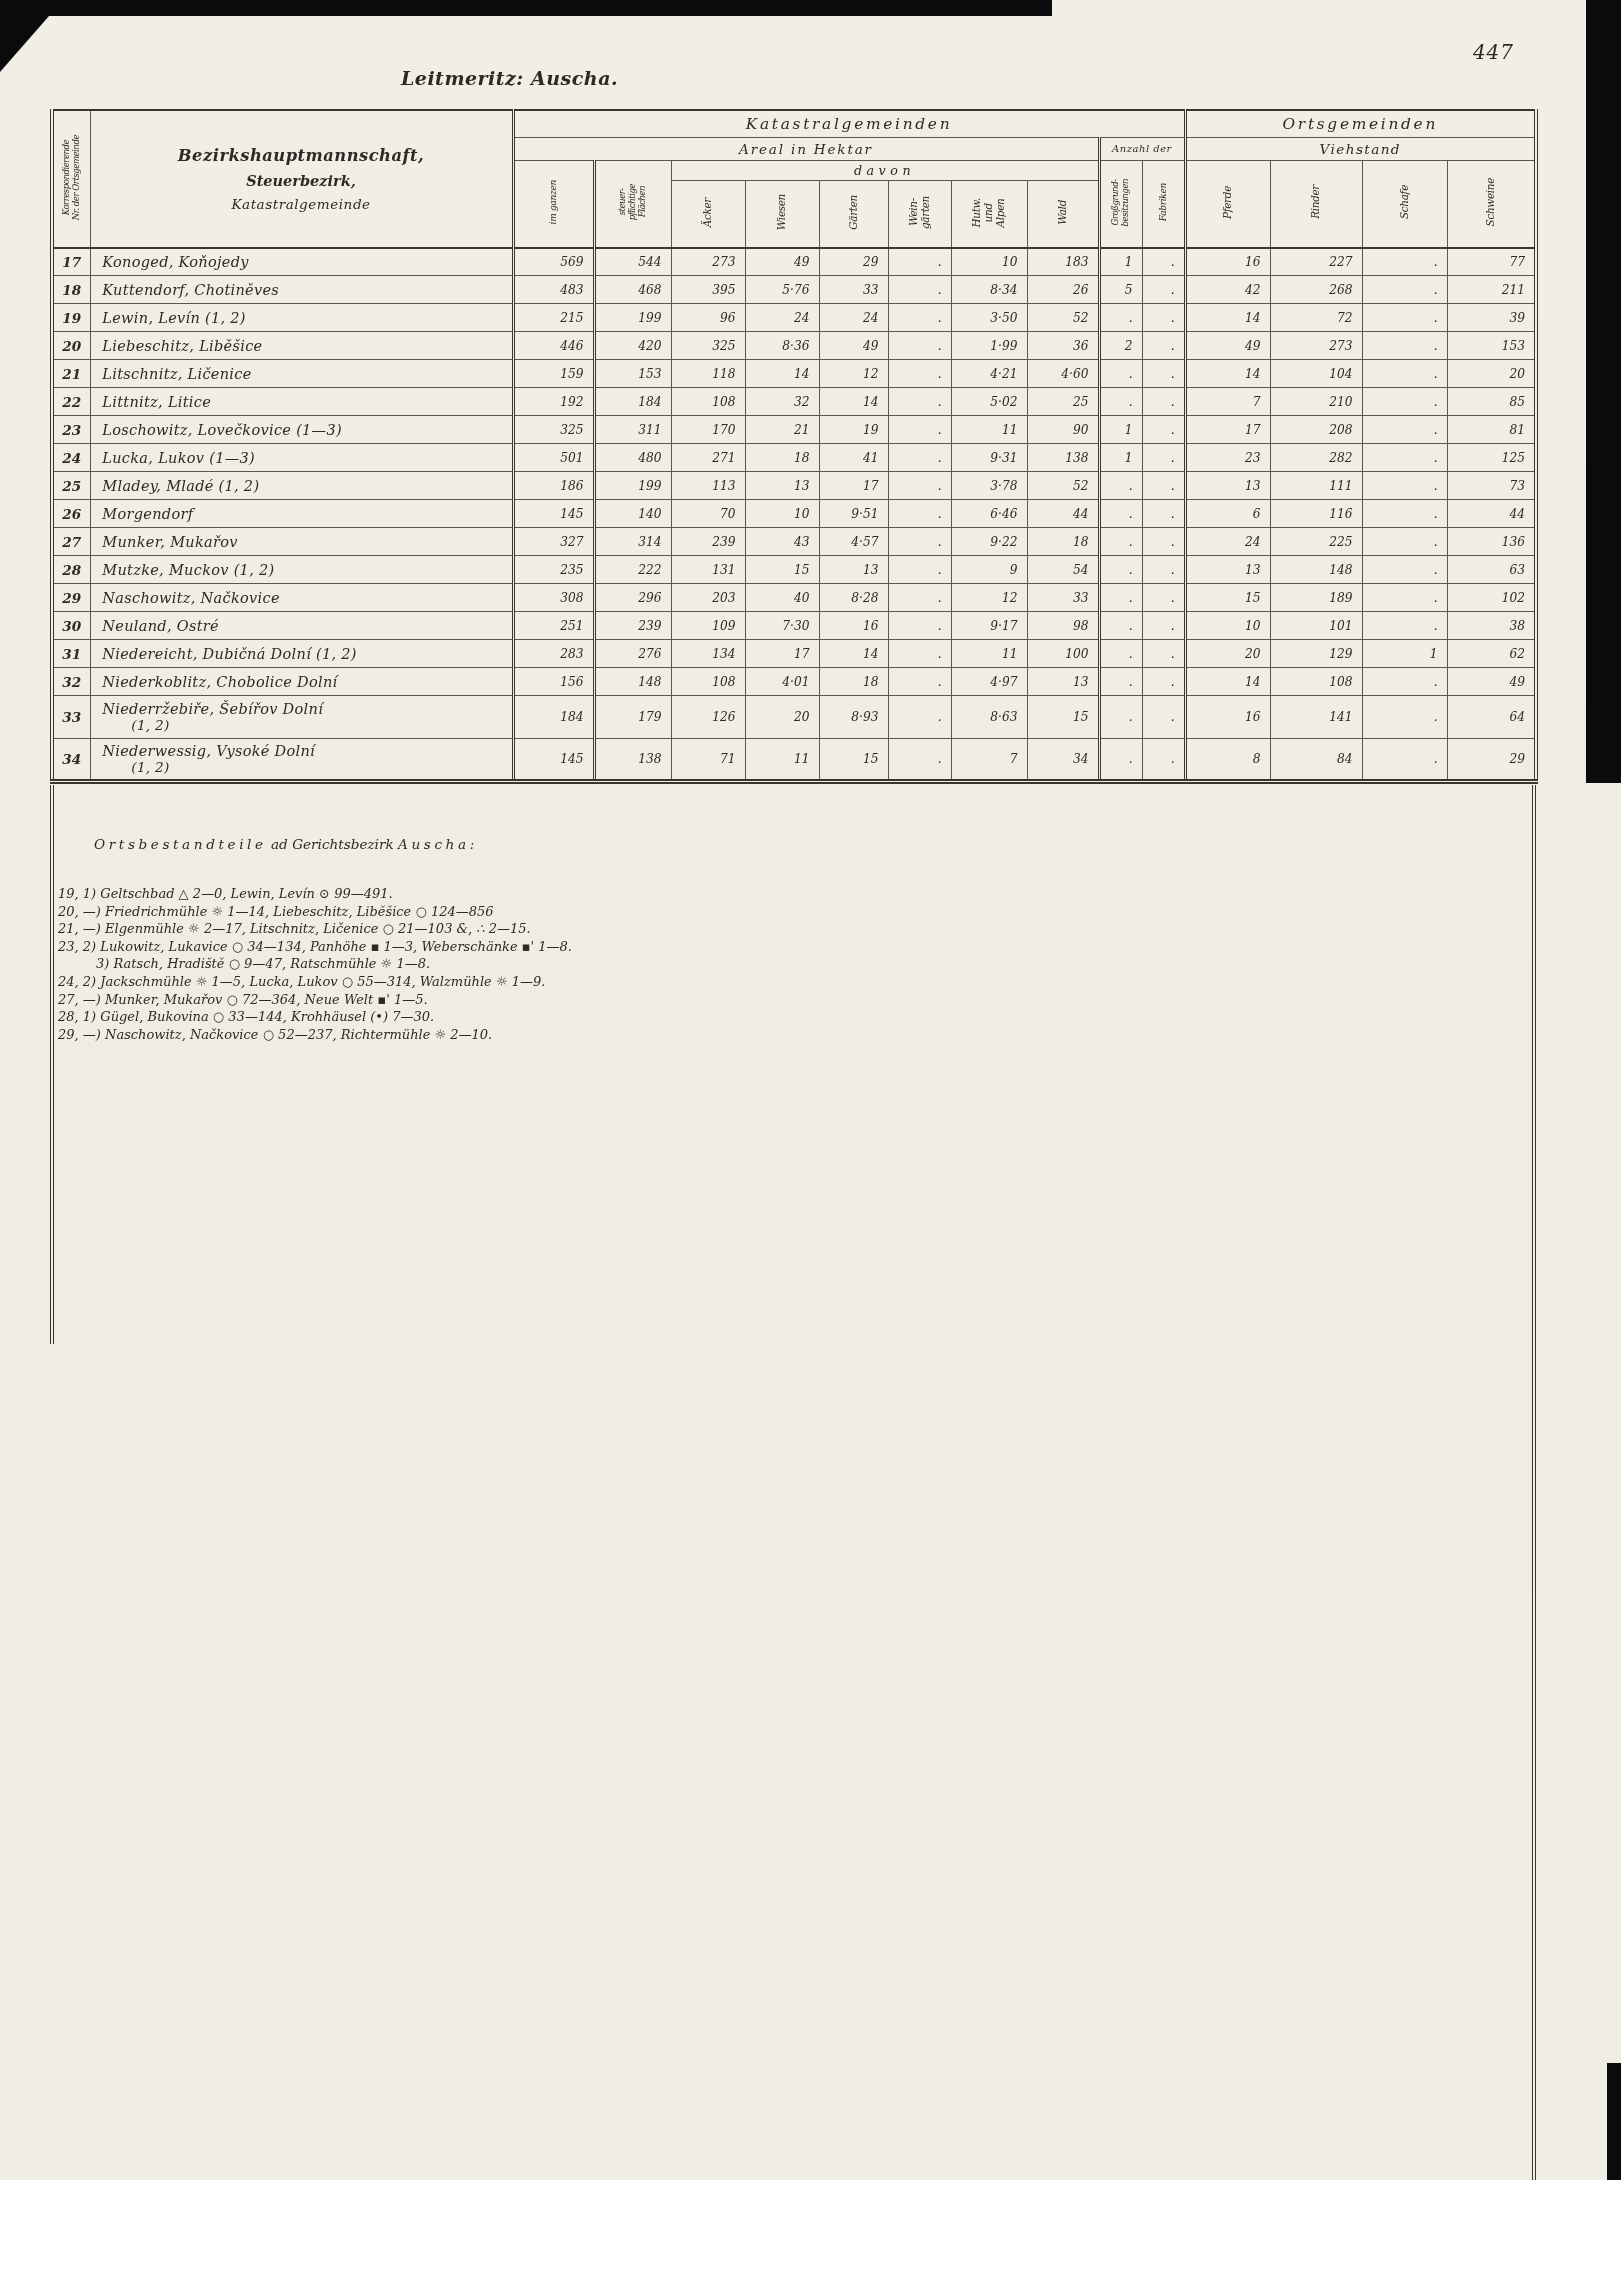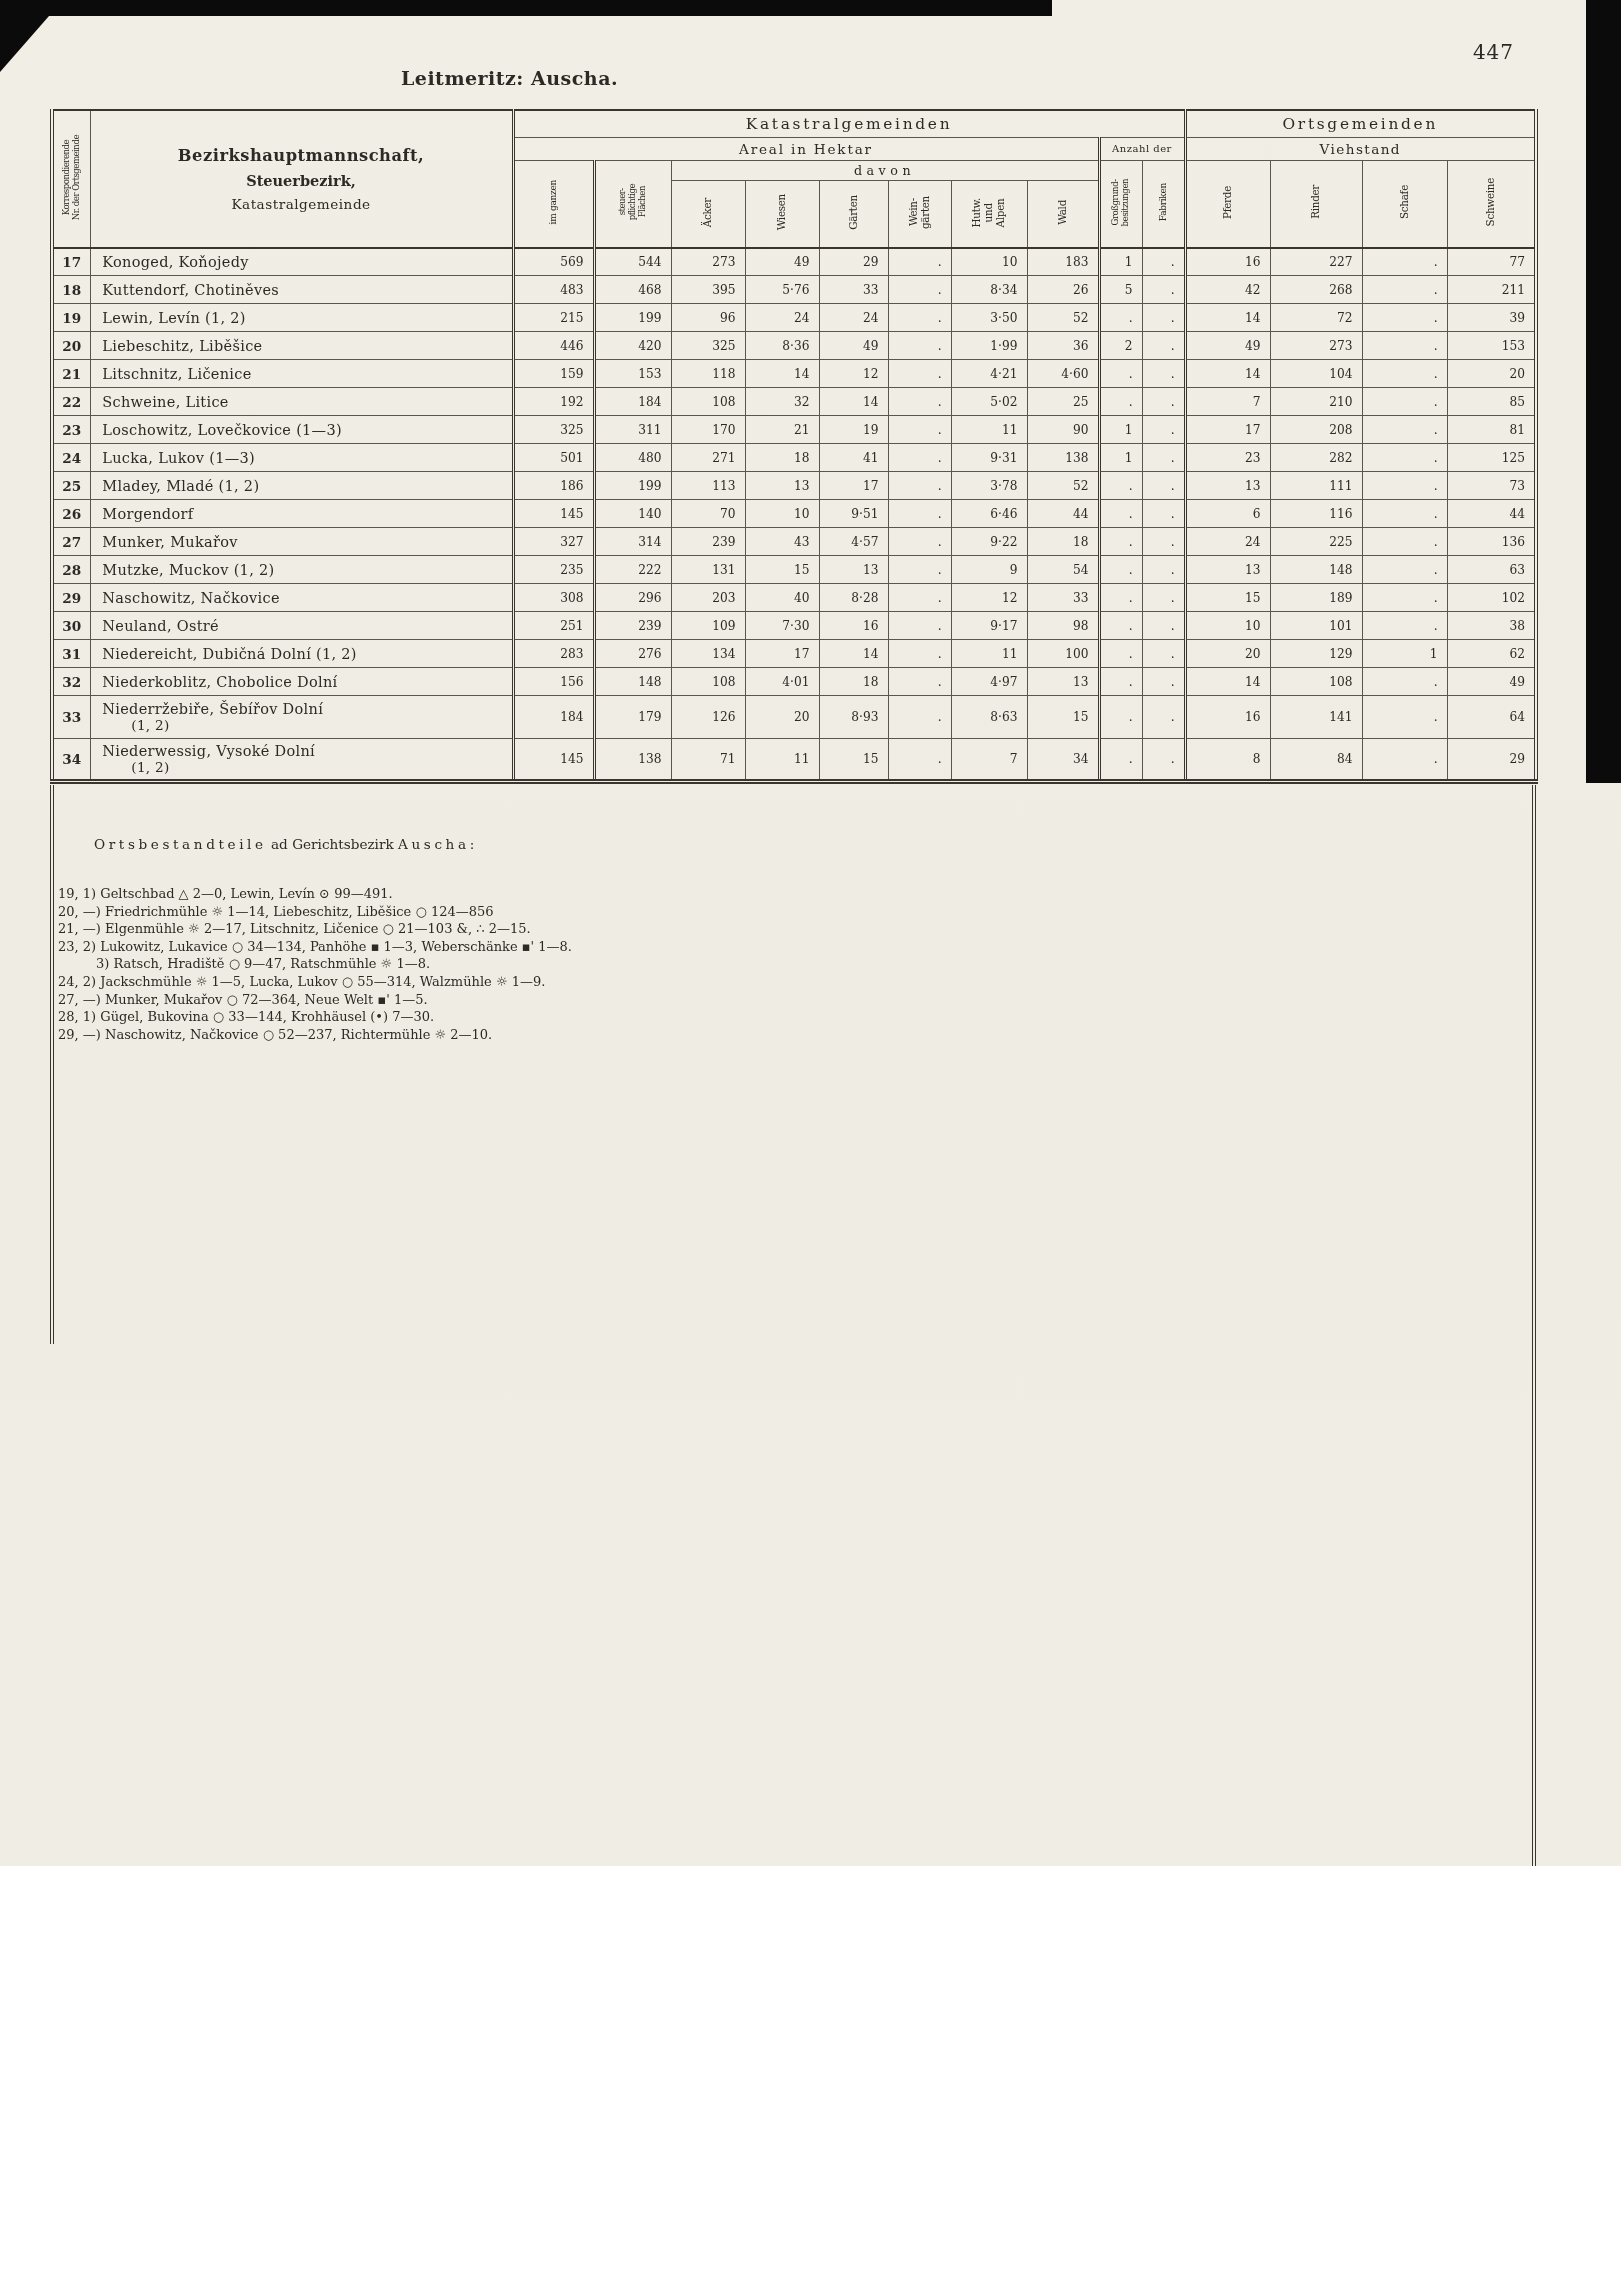--- a/index.html
+++ b/index.html
@@ -1,20 +1,20 @@
 <!DOCTYPE html>
 <html style="font-size:14.5px"><head>
 <meta charset="utf-8">
 <style>
   * { box-sizing: border-box; }
   html,body { margin:0; padding:0; }
   .page {
-    position:relative; width:1622px; height:1866px;
+    position:relative; width:1622px; height:2180px;
     background: linear-gradient(180deg,#f1eee6 0%, #efece4 55%, #f0ede5 100%);
-    font-family:"DejaVu Serif", serif; color:#2d2a25; overflow:hidden;
+    font-family:"DejaVu Serif", serif; color:#2d2a25; overflow:hidden;font-style:italic;
   }
   .artifact { position:absolute; background:#0b0b0b; }
   .pagenum { position:absolute; top:40px; left:1473px; font-size:20px; letter-spacing:0.9px; }
   .doc-title { position:absolute; top:67px; left:360px; width:299px; text-align:center; font-size:19px; font-weight:bold; letter-spacing:0.5px; }
 
   .tablewrap { position:absolute; left:50px; top:109px; }
   table {
     border-collapse:collapse; table-layout:fixed; width:1486px;
     border-left:4.5px double #3a362f; border-right:4.5px double #3a362f;
     border-top:2.7px solid #3a362f; border-bottom:5.4px double #3a362f;
@@ -243,21 +243,21 @@
             <td class="num dl">.</td>
             <td class="num">.</td>
             <td class="num dl">14</td>
             <td class="num">104</td>
             <td class="num">.</td>
             <td class="num">20</td>
           </tr>
           <tr>
             <td class="nr">22</td>
             <td class="name">
-              <div>Schweine, Litice</div>
+              <div>Littnitz, Litice</div>
             </td>
             <td class="num dl">192</td>
             <td class="num dl">184</td>
             <td class="num">108</td>
             <td class="num">32</td>
             <td class="num">14</td>
             <td class="num">.</td>
             <td class="num">5·02</td>
             <td class="num">25</td>
             <td class="num dl">.</td>

